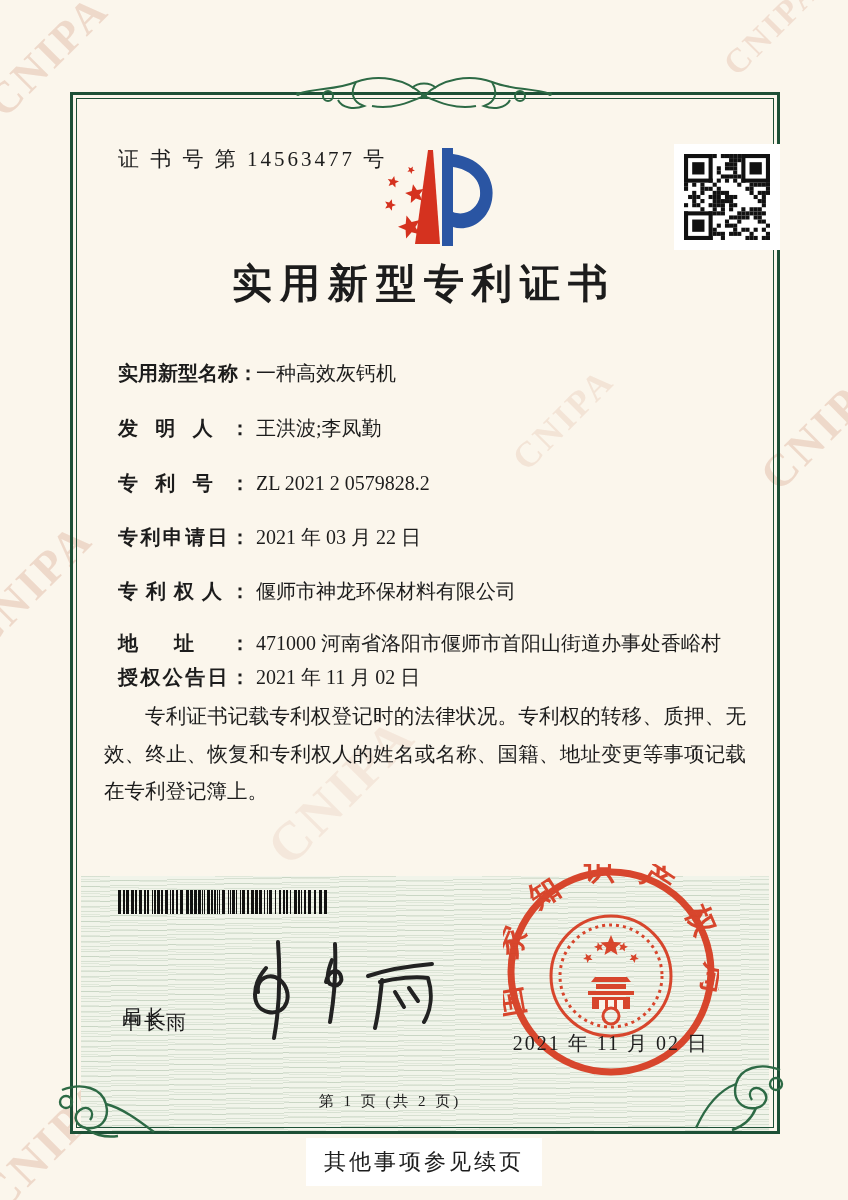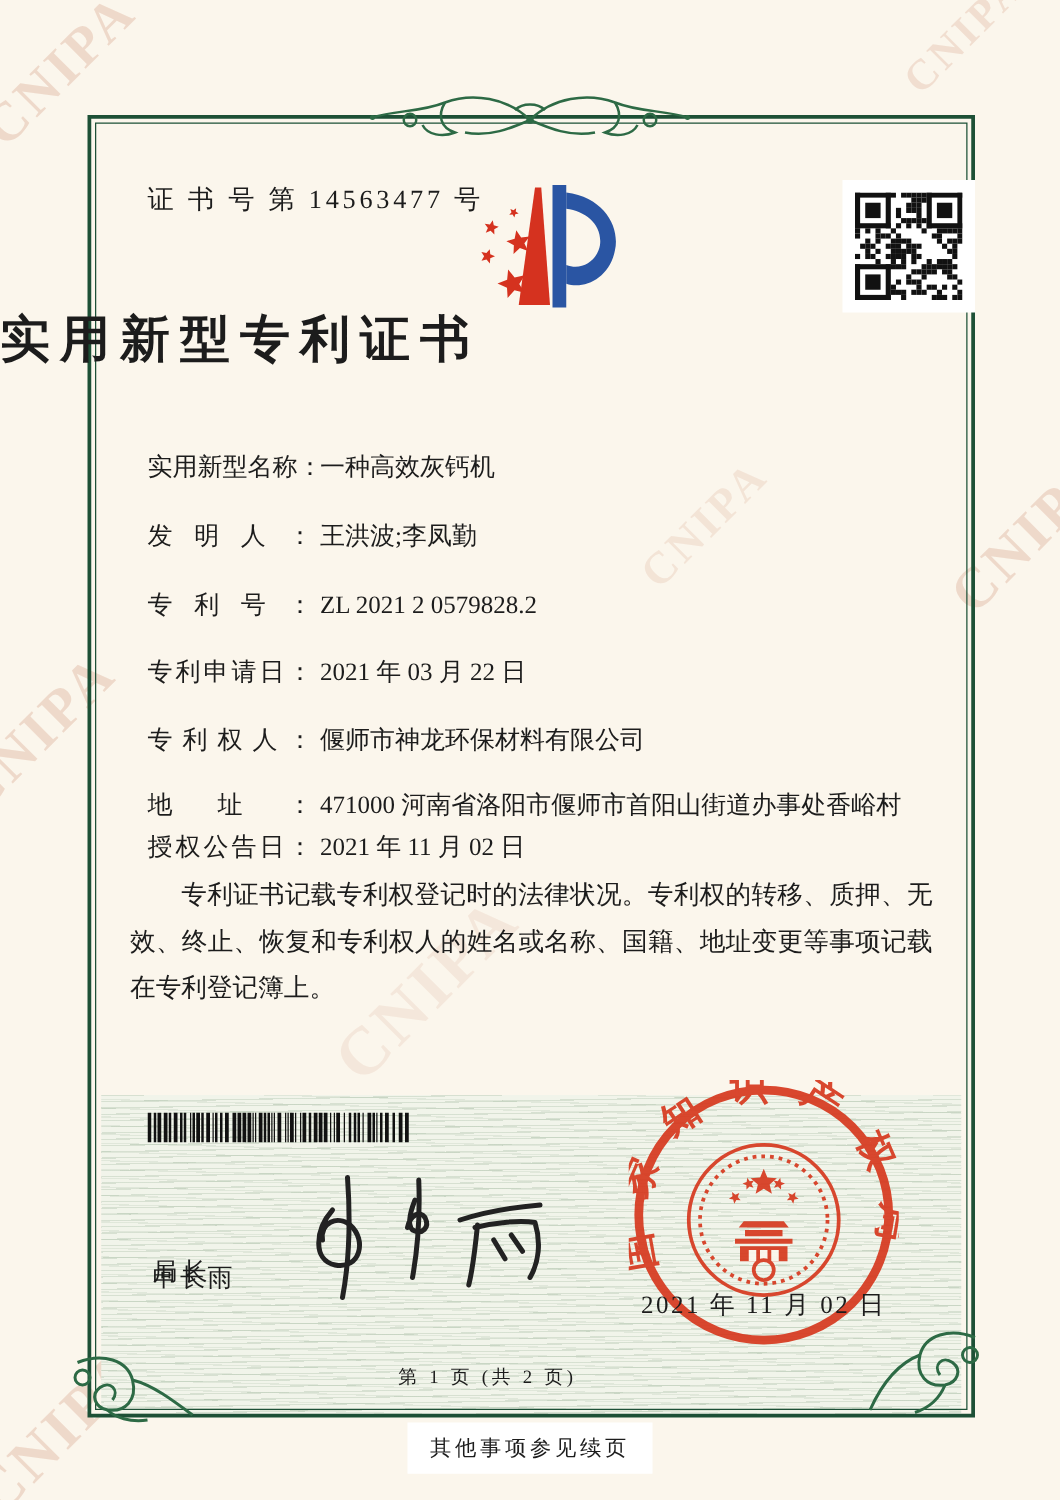--- a/index.html
+++ b/index.html
@@ -24,38 +24,38 @@
          border:3px solid var(--border-green);}
   .frame-inner{position:absolute;inset:3px;border:1px solid var(--border-green);}
   
   .band{left:81px;top:876px;width:688px;height:257px;
     background:
       repeating-linear-gradient(179deg, rgba(110,145,110,.20) 0 1px, transparent 1px 5px),
       repeating-linear-gradient(181.5deg, rgba(110,145,110,.13) 0 1px, transparent 1px 7px),
       #f1f4ea;}
   .cert-no{left:118px;top:145px;font-size:21px;letter-spacing:3px;}
   .qr-box{left:674px;top:144px;width:106px;height:106px;background:#fff;}
-  .title{left:0;top:244px;width:848px;font-size:40px;
+  .title{left:0;top:256px;width:848px;text-align:center;font-size:40px;
          font-weight:bold;letter-spacing:8px;}
   .row{position:absolute;left:118px;font-size:20px;white-space:nowrap;}
-  .flabel{display:inline-block;width:132px;text-align:justify;text-align-last:justify;}
+  .flabel{display:inline-block;width:132px;text-align:justify;text-align-last:justify;font-weight:bold;}
   .fvalue{margin-left:6px;}
   .grant-right{position:absolute;left:322px;}
   .body-text{left:104px;top:698px;width:642px;font-size:20.5px;line-height:1.83;
              text-align:justify;}
   .body-text p{text-indent:2em;}
   .sig-title{left:122px;top:1004px;font-size:20px;letter-spacing:4px;}
   .sig-name{left:122px;top:1009px;font-size:20px;letter-spacing:2px;}
   .seal-date{left:505px;top:1030px;width:212px;text-align:center;font-size:20px;
              letter-spacing:2px;z-index:6;}
   .page-num{left:0;top:1092px;width:780px;text-align:center;font-size:15px;
             letter-spacing:3px;}
   .note-box{left:0;top:1138px;width:848px;text-align:center;}
   .note-box span{display:inline-block;background:#fff;padding:9px 18px;
-                 font-size:17px;letter-spacing:3px;}
+                 font-size:22px;letter-spacing:3px;}
   svg{display:block;}
   .z5{z-index:5;}
 </style>
 </head>
 <body>
 
 <span class="wm" style="left:-28px;top:30px;font-size:44px;">CNIPA</span>
 <span class="wm" style="left:712px;top:8px;font-size:34px;opacity:.45;">CNIPA</span>
 <span class="wm" style="left:745px;top:400px;font-size:46px;">CNIPA</span>
 <span class="wm" style="left:500px;top:398px;font-size:36px;opacity:.35;">CNIPA</span>

